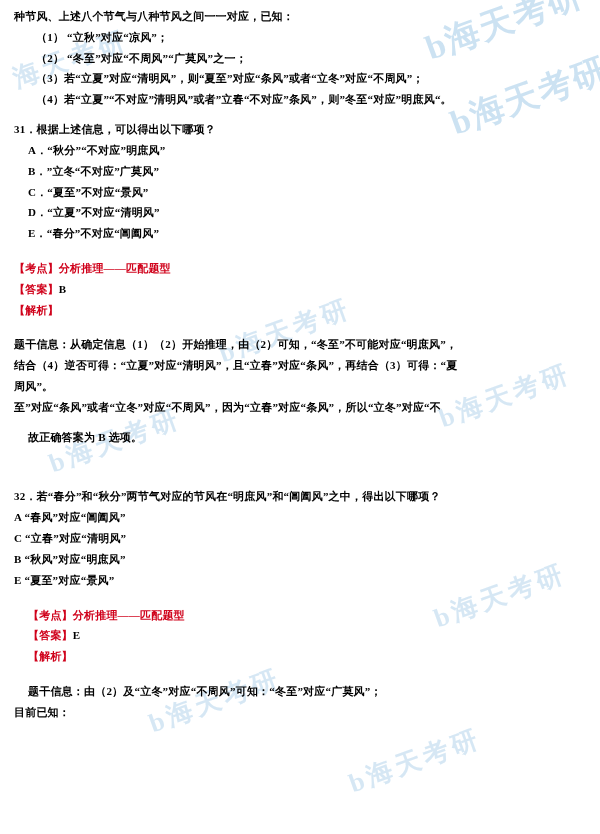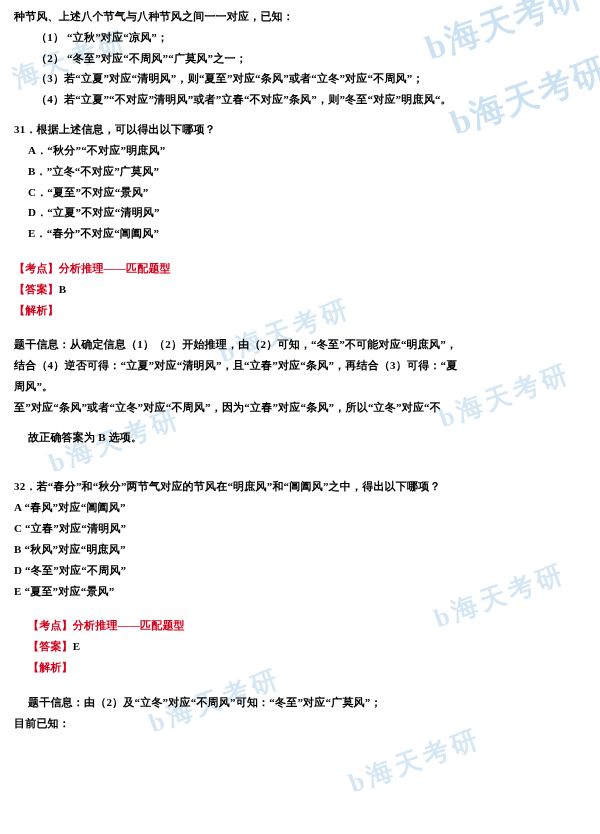--- a/index.html
+++ b/index.html
@@ -110,25 +110,24 @@
       <span class="tag">【解析】</span>
     </p>
 
     <p class="gap-top-sm just">题干信息：从确定信息（1）（2）开始推理，由（2）可知，“冬至”不可能对应“明庶风”，</p>
     <p class="just">结合（4）逆否可得：“立夏”对应“清明风”，且“立春”对应“条风”，再结合（3）可得：“夏</p>
     <p class="just">周风”。</p>
     <p class="just">至”对应“条风”或者“立冬”对应“不周风”，因为“立春”对应“条风”，所以“立冬”对应“不</p>
 
     <p class="gap-top" style="padding-left:14px;">故正确答案为 B 选项。</p>
 
-    <p style="margin-top:32px;">32．若“春分”和“秋分”两节气对应的节风在“明庶风”和“阊阖风”之中，得出以下哪项？</p>
+    <p style="margin-top:42px;">32．若“春分”和“秋分”两节气对应的节风在“明庶风”和“阊阖风”之中，得出以下哪项？</p>
     <p>A “春风”对应“阊阖风”</p>
     <p>C “立春”对应“清明风”</p>
     <p>B “秋风”对应“明庶风”</p>
-    <p>D “冬至”对应“不周风”</p>
     <p>E “夏至”对应“景风”</p>
 
     <p class="gap-top-sm" style="padding-left:14px;">
       <span class="tag">【考点】</span><span class="red">分析推理——匹配题型</span>
     </p>
     <p style="padding-left:14px;">
       <span class="tag">【答案】</span><span>E</span>
     </p>
     <p style="padding-left:14px;">
       <span class="tag">【解析】</span>

